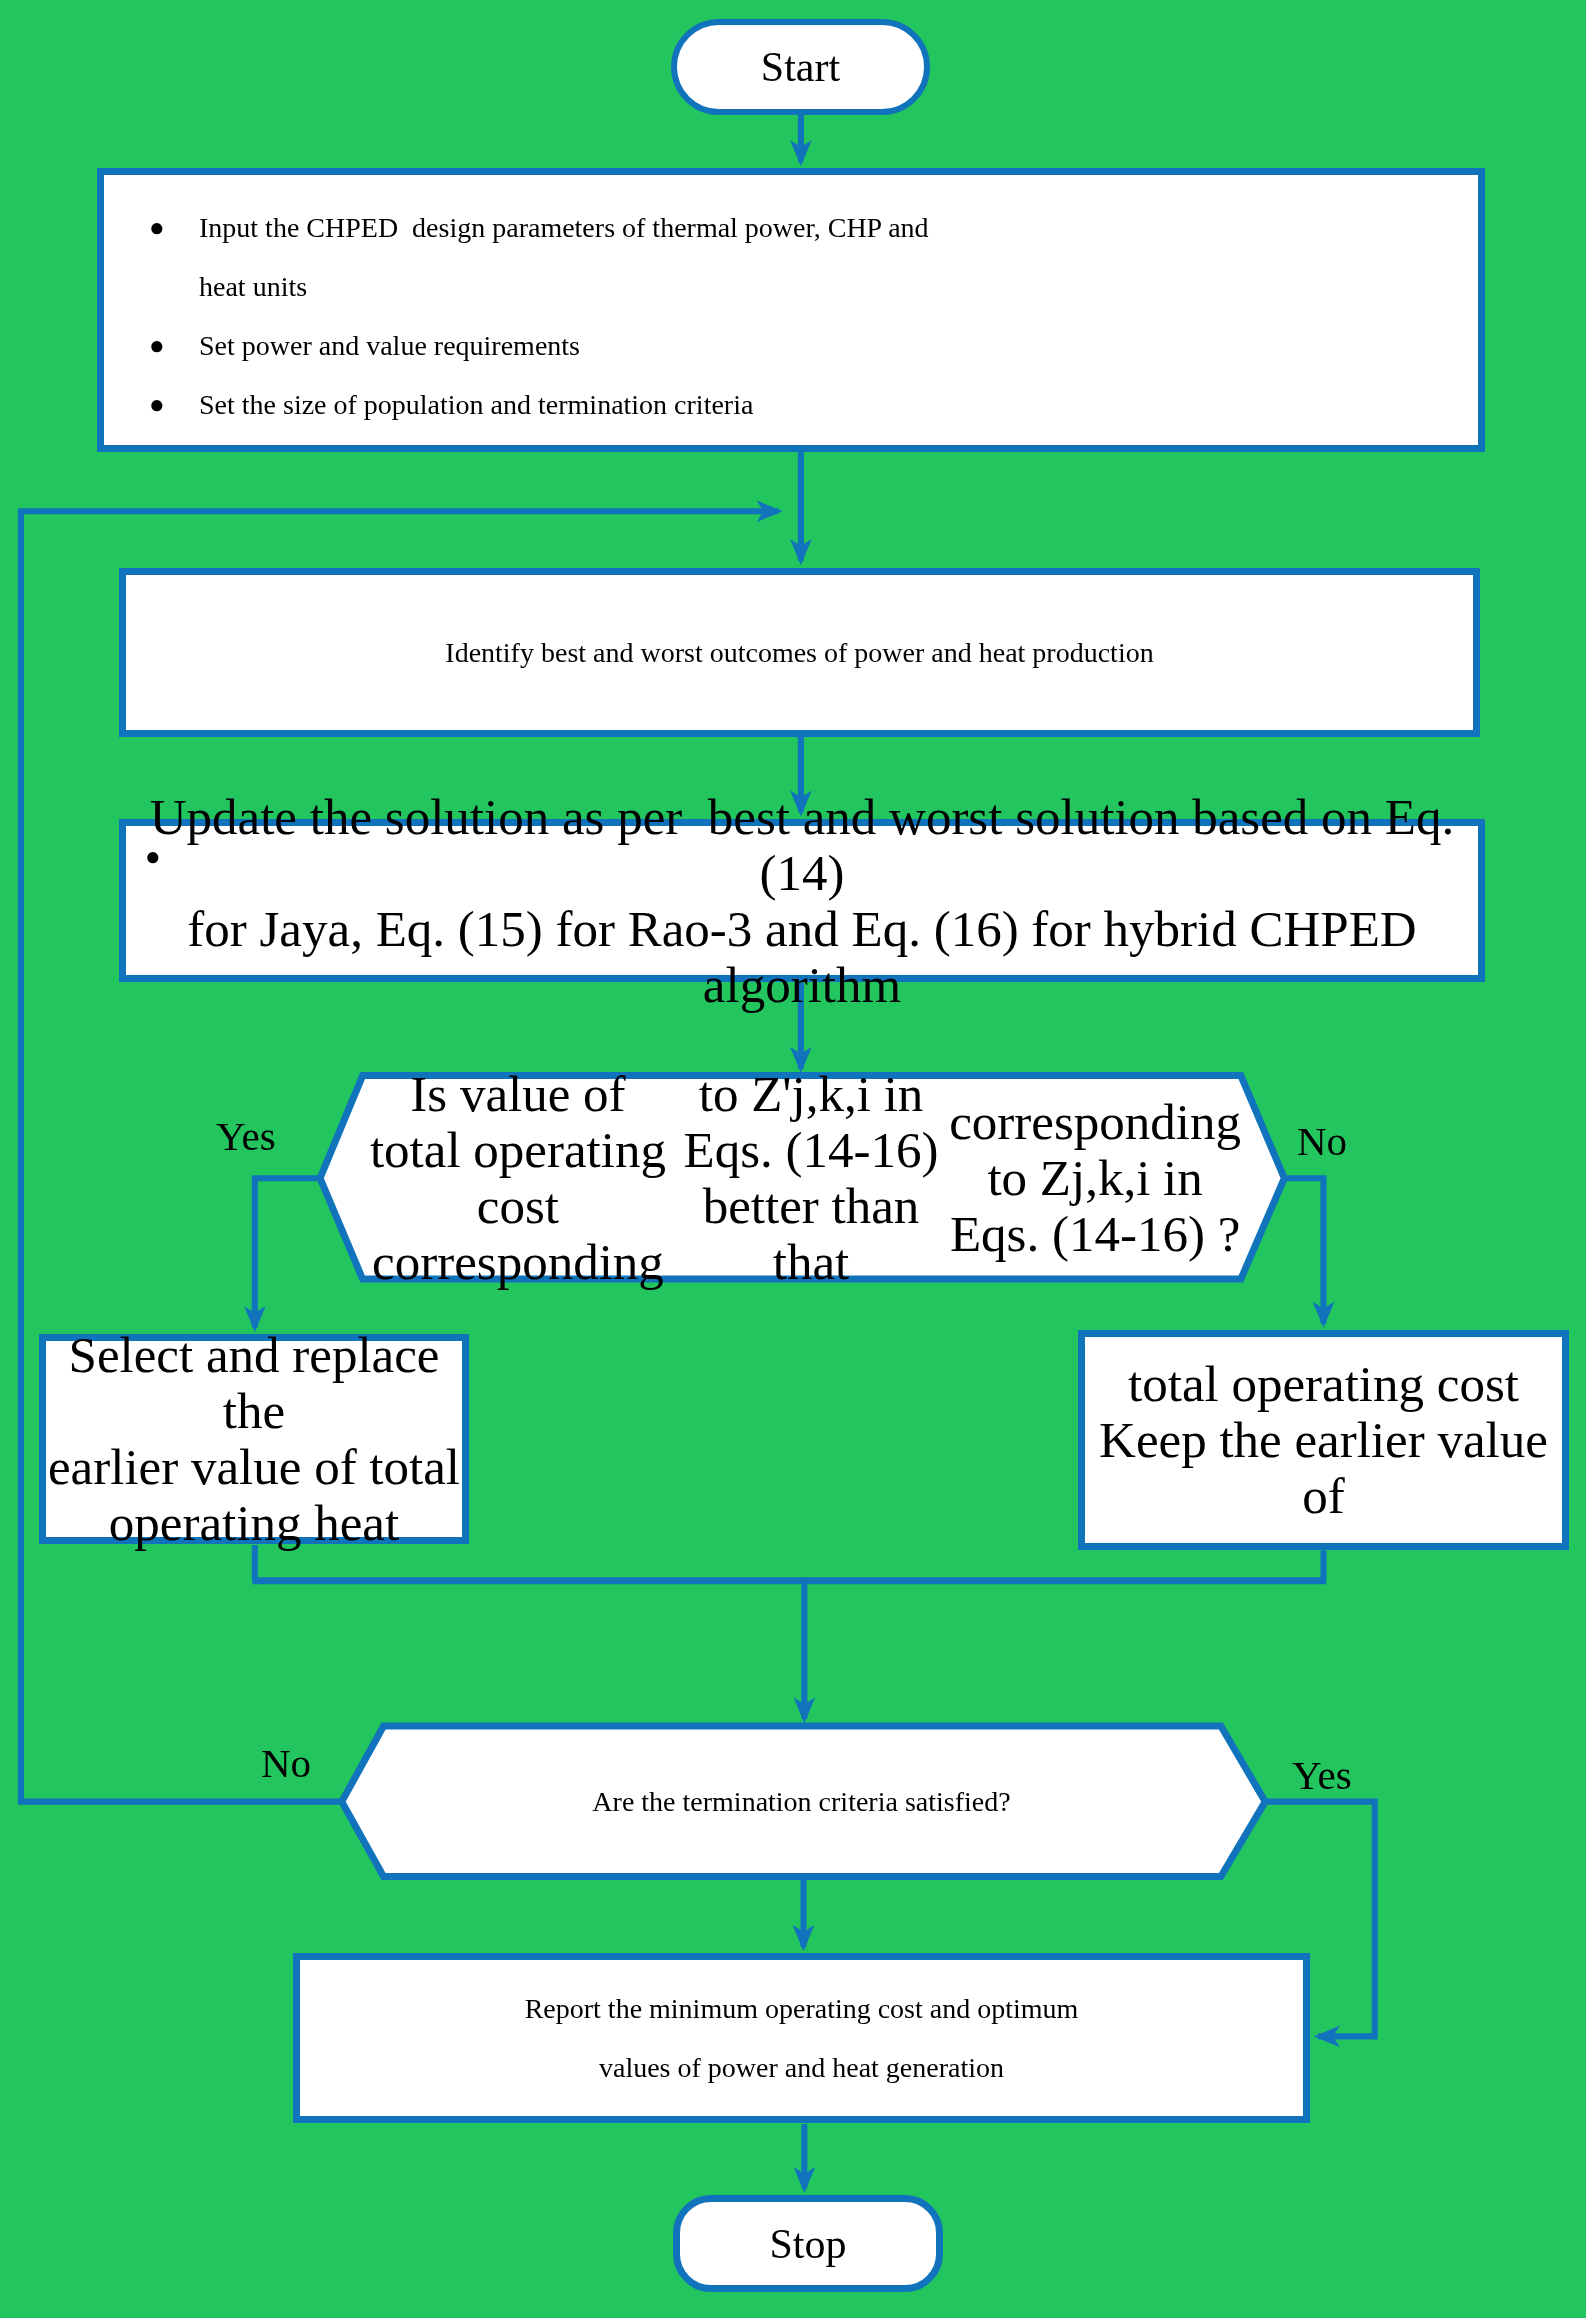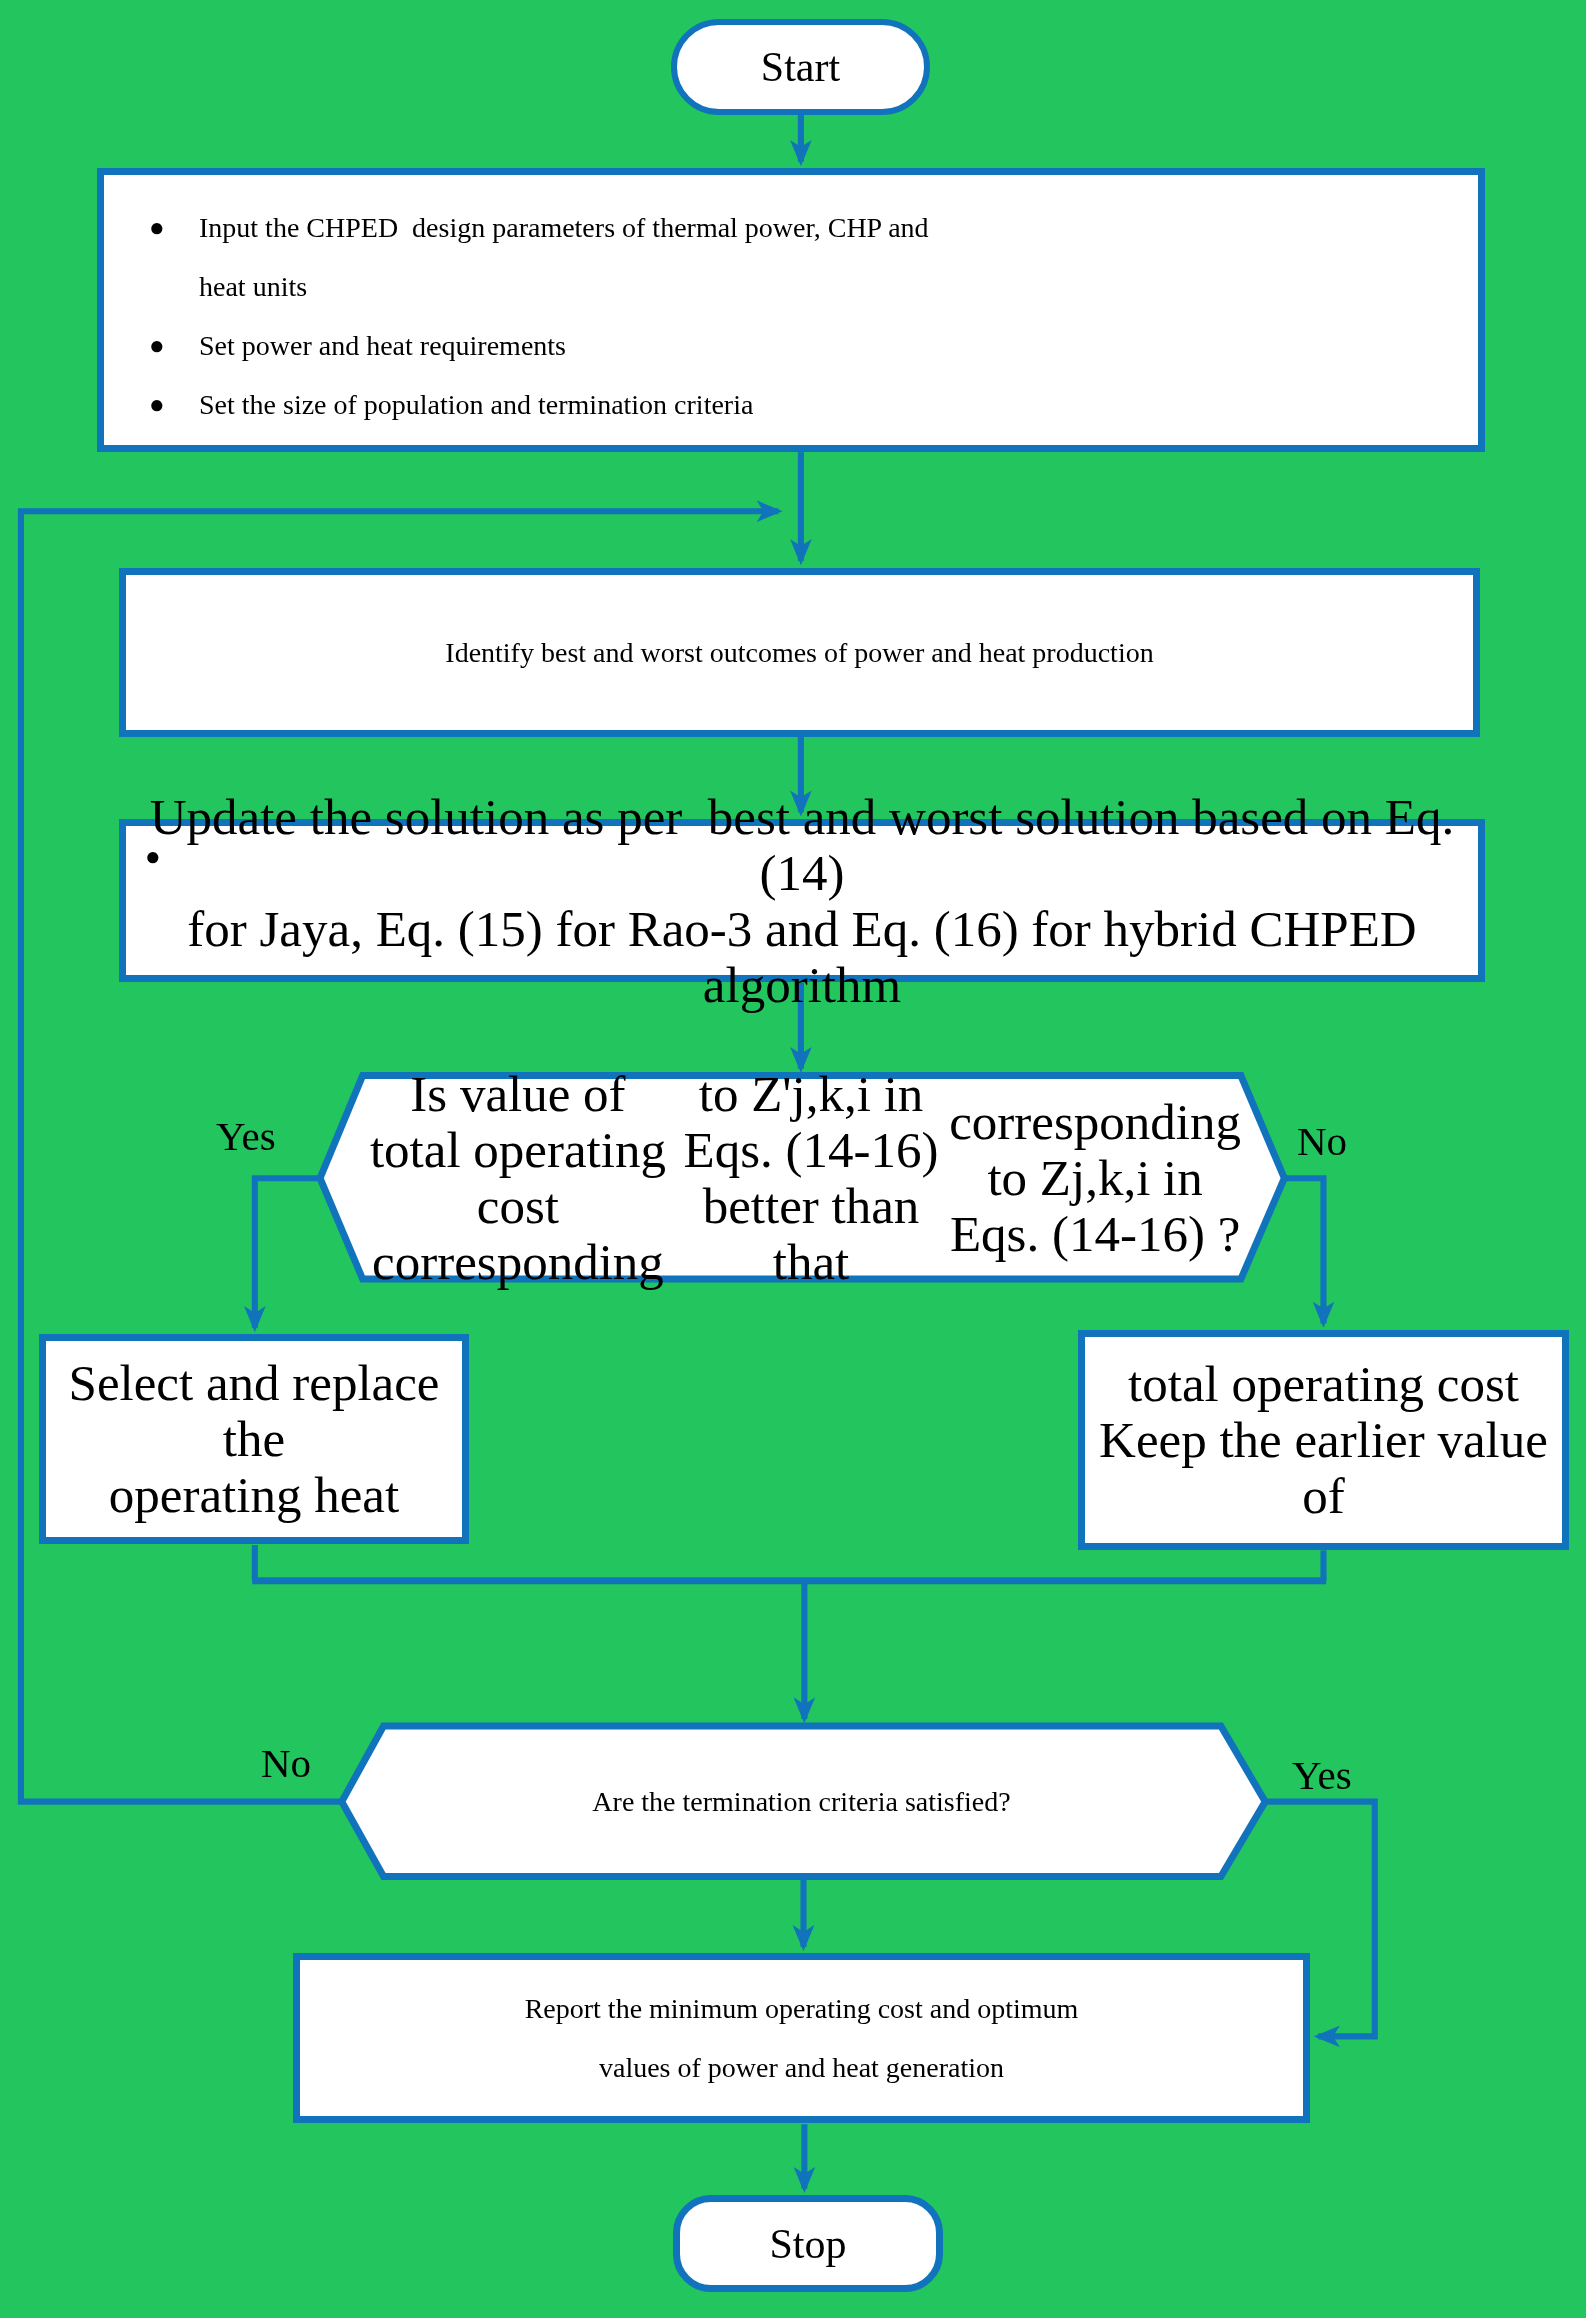--- a/index.html
+++ b/index.html
@@ -95,21 +95,21 @@
     <div class="bullets" style="padding-top:22.6px;">
       <div class="bullet-item">
         <span class="bullet-dot">●</span>
         <span>
           <span class="bigline" style="display:block;">Input the CHPED  design parameters of thermal power, CHP and</span>
           <span class="bigline" style="display:block;">heat units</span>
         </span>
       </div>
       <div class="bullet-item">
         <span class="bullet-dot">●</span>
-        <span class="bigline">Set power and heat requirements</span>
+        <span class="bigline">Set power and value requirements</span>
       </div>
       <div class="bullet-item">
         <span class="bullet-dot">●</span>
         <span class="bigline">Set the size of population and termination criteria</span>
       </div>
     </div>
   </div>
 
   <div class="node" style="left:119px;top:568px;width:1361px;height:169px;">
     <div class="bigline">Identify best and worst outcomes of power and heat production</div>
@@ -125,20 +125,21 @@
   <div class="hex-text" style="left:363px;top:1081px;width:878px;height:193px;">
     <div class="line">Is value of total operating cost corresponding</div>
     <div class="line">to Z'j,k,i in Eqs. (14-16)  better than that</div>
     <div class="line">corresponding to Zj,k,i in Eqs. (14-16) ?</div>
   </div>
   <div class="edge-label" style="left:216px;top:1115px;">Yes</div>
   <div class="edge-label" style="left:1297px;top:1120px;">No</div>
 
   <div class="node" style="left:39px;top:1334px;width:430px;height:210px;">
     <div class="line">Select and replace the</div>
+    <div class="line">earlier value of total</div>
     <div class="line">operating heat</div>
   </div>
 
   <div class="node" style="left:1078px;top:1330px;width:491px;height:220px;">
     <div class="line">total operating cost</div>
     <div class="line">Keep the earlier value of</div>
   </div>
 
   <div class="hex-text" style="left:383px;top:1726px;width:837px;height:150px;">
     <div class="bigline">Are the termination criteria satisfied?</div>

